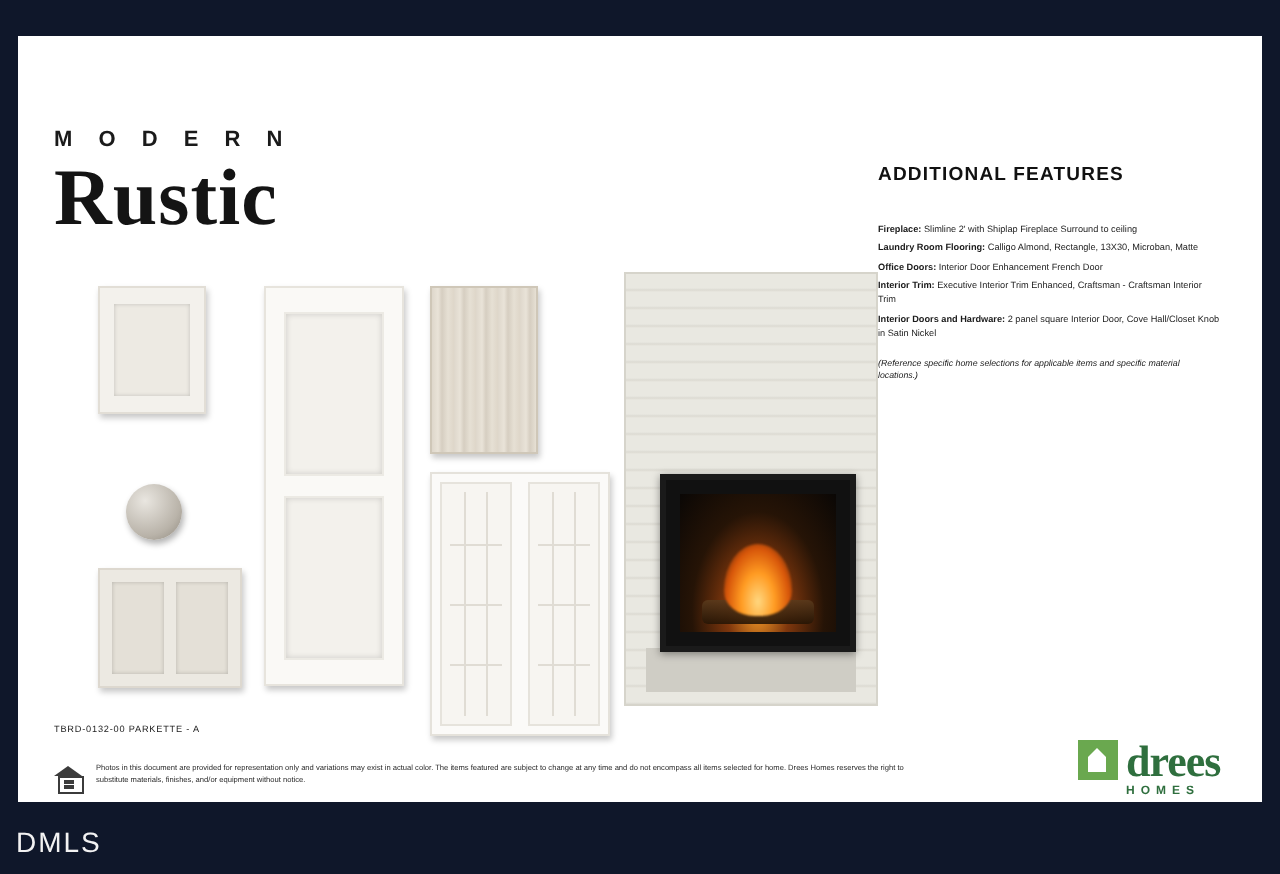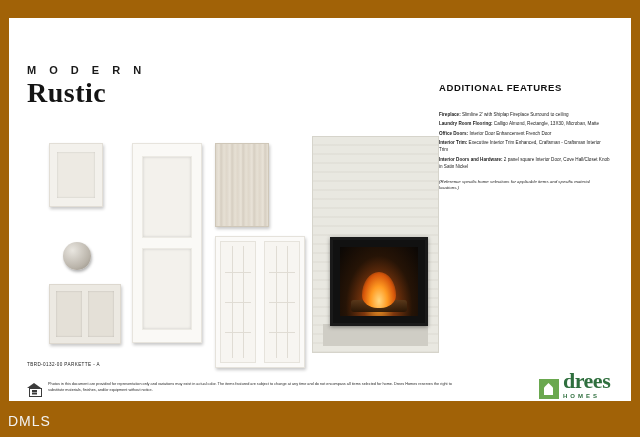--- a/index.html
+++ b/index.html
@@ -12,21 +12,21 @@
     height: 437px;
     font-family: "Liberation Sans", sans-serif;
     overflow: hidden;
     position: relative;
   }
   .page {
     position: absolute;
     left: 0; top: 0;
     width: 640px;
     height: 437px;
-    background: #a16207;
+    background: #0f172a;
   }
   .sheet {
     position: absolute;
     left: 9px; top: 18px;
     width: 622px;
     height: 383px;
     background: #ffffff;
   }
   
   .title-block {
@@ -36,21 +36,21 @@
     width: 200px;
   }
   .title-modern {
     font-size: 11px;
     letter-spacing: 5px;
     font-weight: bold;
     color: #1a1a1a;
   }
   .title-rustic {
     font-family: "Liberation Serif", serif;
-    font-size: 28px;
+    font-size: 40px;
     font-weight: bold;
     color: #141414;
     line-height: 1.05;
     margin-top: 2px;
     letter-spacing: 0.5px;
   }
   
   .features {
     position: absolute;
     left: 430px;
@@ -271,21 +271,21 @@
     font-size: 3.8px;
     line-height: 1.45;
     color: #2a2a2a;
   }
   
   .logo {
     position: absolute;
     left: 530px;
     top: 352px;
     display: flex;
-    align-items: flex-end;
+    align-items: flex-start;
     gap: 4px;
   }
   .logo-mark {
     width: 20px;
     height: 20px;
     background: #6aa84f;
     position: relative;
   }
   .logo-mark::after {
     content: "";

